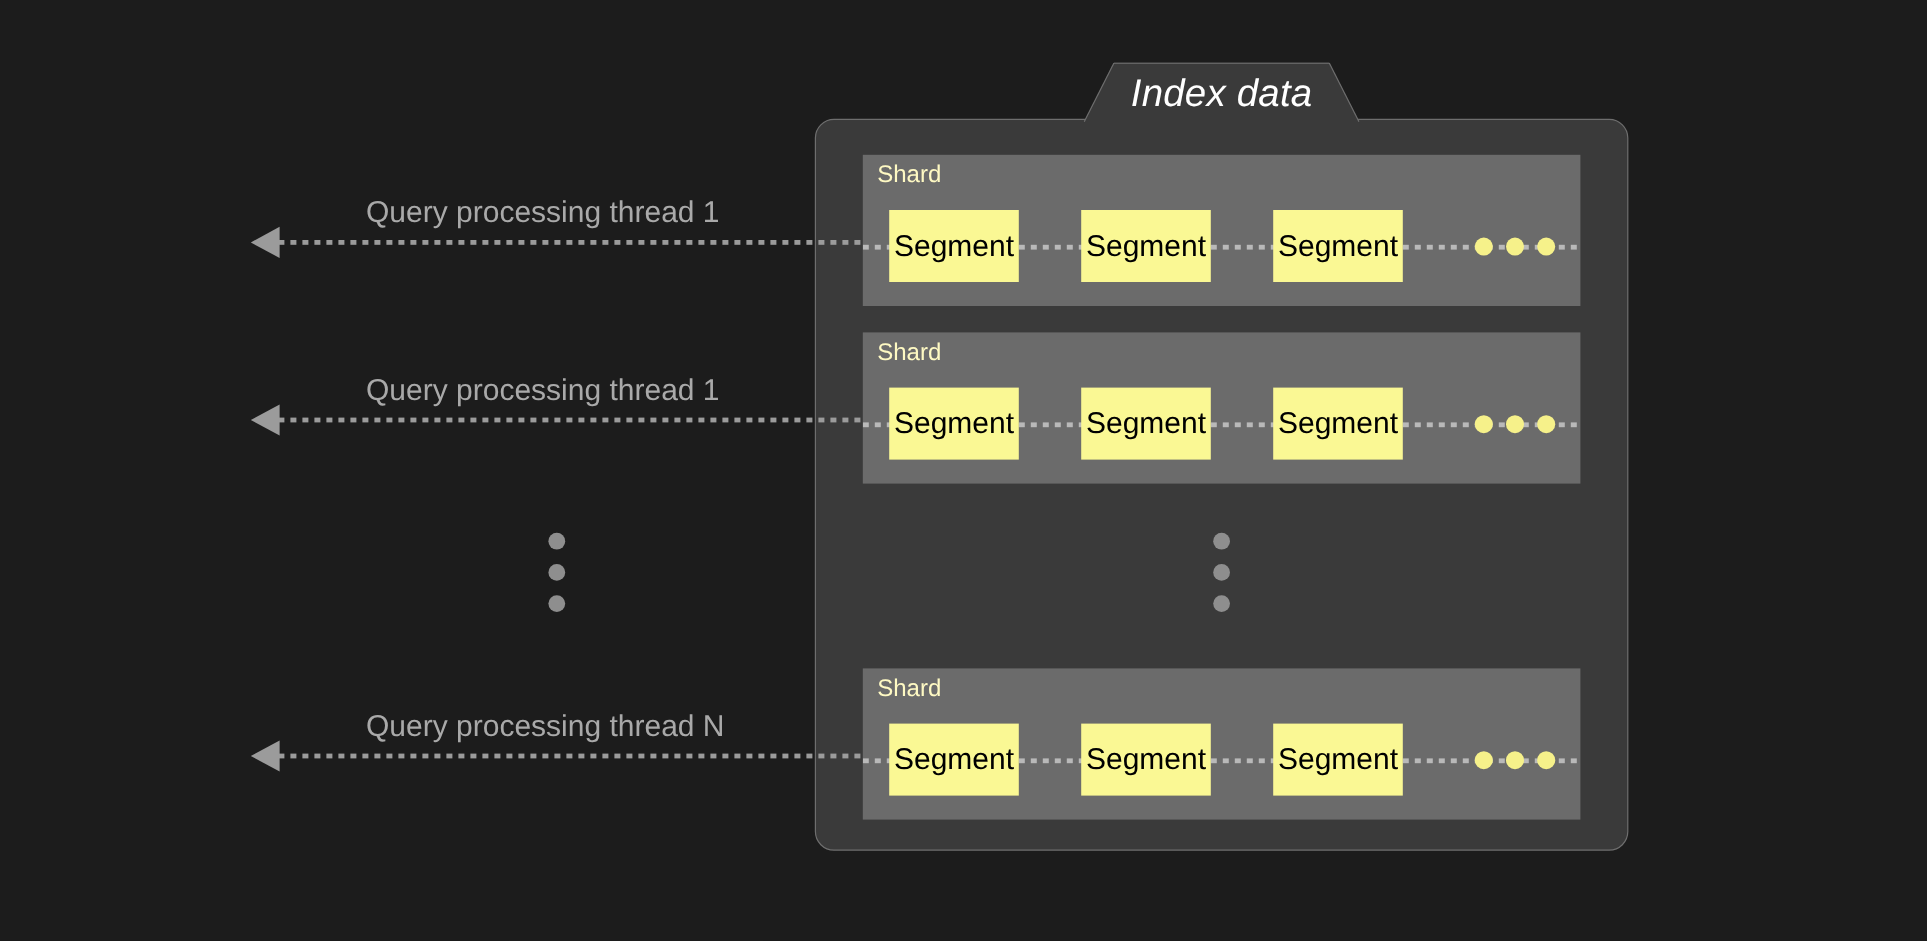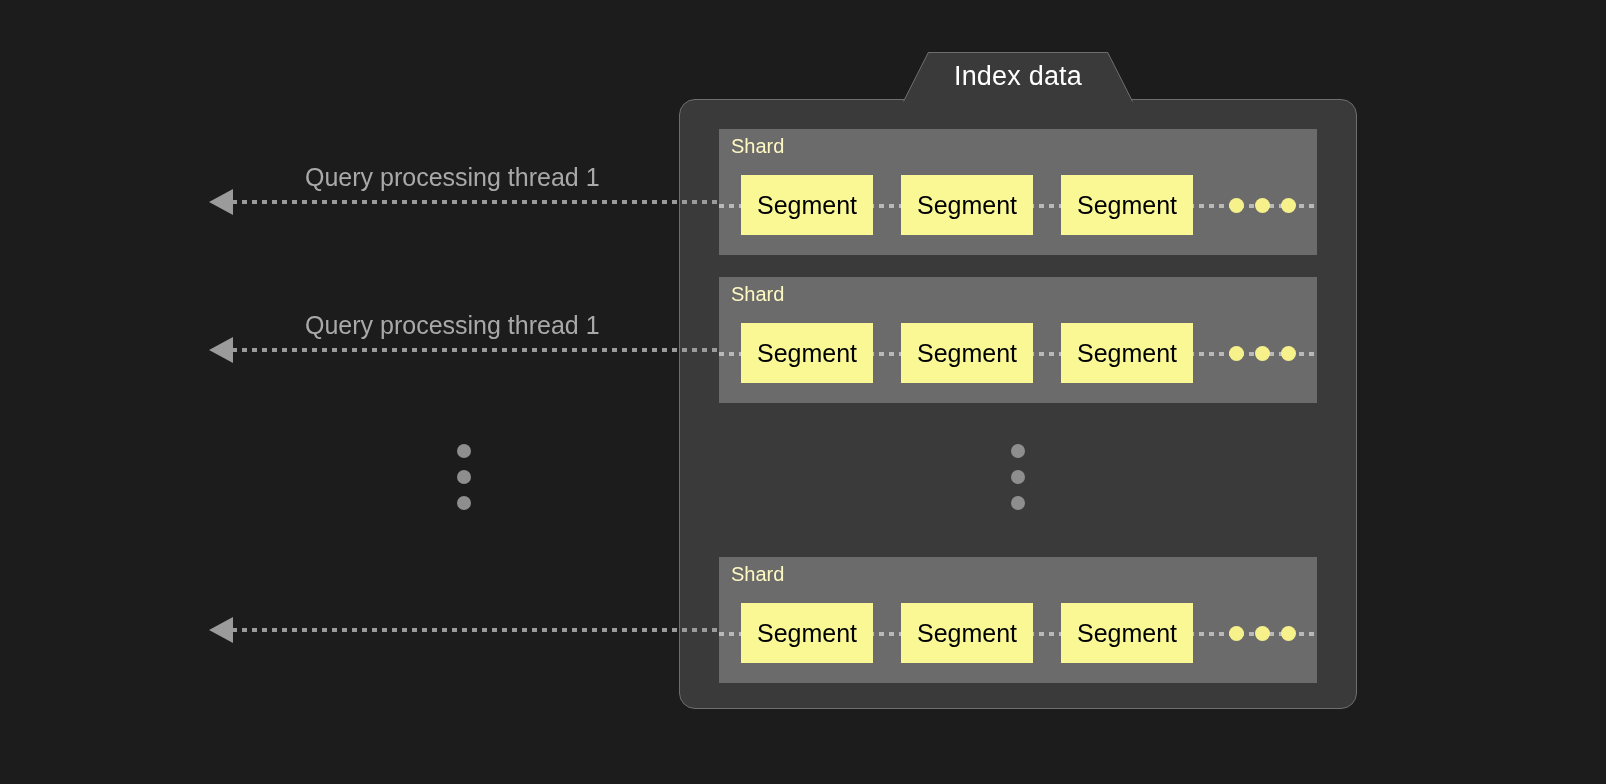--- a/index.html
+++ b/index.html
@@ -48,25 +48,26 @@
   }
   #index-tab-edges {
     position: absolute;
     left: 903px;
     top: 52px;
     width: 230px;
     height: 50px;
     pointer-events: none;
   }
   #index-tab-label {
-    font-size: 27px;
+    font-size: 32px;
     color: #ffffff;
     letter-spacing: 0.2px;
     line-height: 1;
     padding-bottom: 2px;
+    font-style: italic;
   }
 
   
   .shard {
     position: absolute;
     left: 719px;
     width: 598px;
     height: 126px;
     background: #6b6b6b;
     box-sizing: border-box;
@@ -77,21 +78,21 @@
     top: 7px;
     font-size: 20px;
     color: #fef9c3;
     line-height: 1;
   }
 
   
   .segment {
     position: absolute;
     top: 46px;
-    width: 132px;
+    width: 108px;
     height: 60px;
     background: #faf894;
     display: flex;
     align-items: center;
     justify-content: center;
     box-sizing: border-box;
   }
   .segment-label {
     font-size: 25px;
     color: #000000;
@@ -248,20 +249,21 @@
     <span></span>
     <span></span>
     <span></span>
   </div>
   <div class="vdots" style="left:1011px; top:444px;">
     <span></span>
     <span></span>
     <span></span>
   </div>
 
+  <div class="thread-label" style="left:305px; top:593px;">Query processing thread N</div>
   <div class="feed-arrow" style="top:617px;"></div>
   <div class="feed-line" style="top:628px;"></div>
 
   <div class="shard" style="top:557px;">
     <div class="shard-dotline"></div>
     <div class="shard-label">Shard</div>
     <div class="segment seg-0">
       <span class="segment-label">Segment</span>
     </div>
     <div class="segment seg-1">

